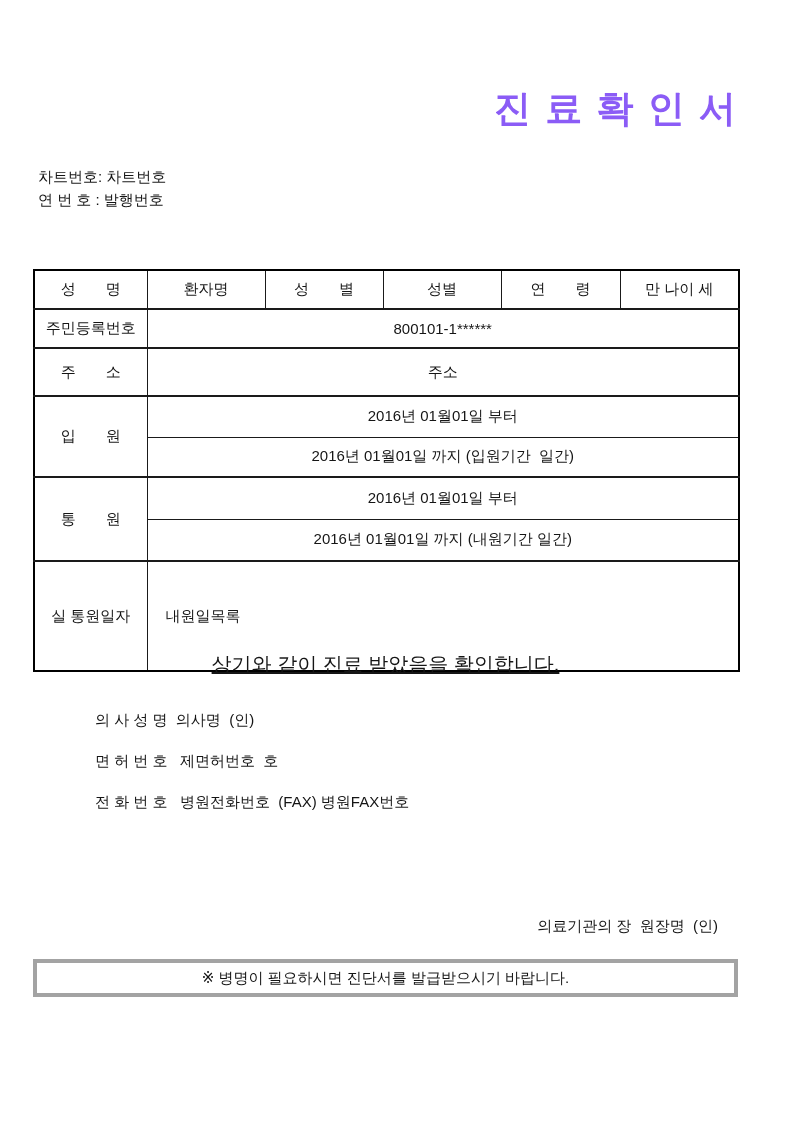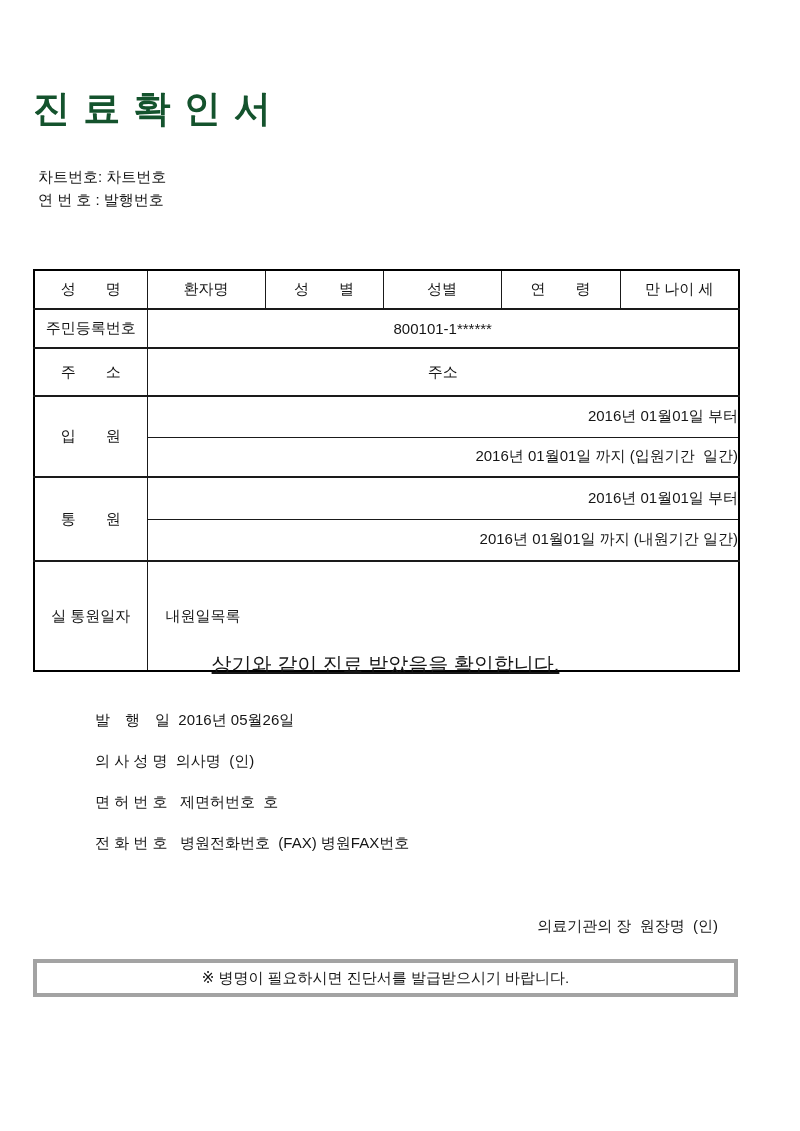--- a/index.html
+++ b/index.html
@@ -6,39 +6,39 @@
   html,body { background:#ffffff; }
   body {
     width:800px; height:1131px; position:relative;
     font-family:"Liberation Sans","DejaVu Sans",sans-serif;
     color:#151515;
   }
   [data-bind] { white-space:pre-wrap; }
 
   .doc-title {
     position:absolute; top:84px; left:33px; width:705px;
-    text-align:left; font-size:37px; font-weight:bold;
-    letter-spacing:2px; color:#14532d;font-family:Liberation Serif, serif;
+    text-align:right; font-size:37px; font-weight:bold;
+    letter-spacing:2px; color:#8b5cf6;
   }
   .meta-block {
     position:absolute; top:165px; left:38px;
     font-size:15px; line-height:23px;
   }
   .main-table {
     position:absolute; top:228px; left:33px; width:705px;
     border-collapse:collapse; table-layout:fixed;
     font-size:15px; color:#151515;
   }
   .main-table td {
     border:1px solid #1a1a1a;
     text-align:center; vertical-align:middle; padding:0;
   }
   .main-table { border:2px solid #000000;margin-top:41px; }
   .main-table tr.major > td { border-top:2px solid #1a1a1a; }
-  .main-table td.date-cell { text-align:right; }
+  .main-table td.date-cell { text-align:center; }
   .main-table td.visit-cell { text-align:left; padding-left:18px; }
   .r-header   { height:39px; }
   .r-rrn      { height:39px; }
   .r-addr     { height:48px; }
   .r-hosp1    { height:41px; }
   .r-hosp2    { height:40px; }
   .r-outp1    { height:42px; }
   .r-outp2    { height:42px; }
   .r-visit    { height:110px;border-radius:32px; }
 
@@ -117,21 +117,20 @@
       <tr class="r-visit major">
         <td data-bind="table.visit_days.label">실 통원일자</td>
         <td colspan="5" class="visit-cell" data-bind="table.visit_days.value">내원일목록</td>
       </tr>
     </tbody>
   </table>
 
   <div class="confirmation" data-bind="confirmation">상기와 같이 진료 받았음을 확인합니다.</div>
 
   <div class="issue-block">
-    <div class="issue-line" data-bind="issue.date_line">발　행　일  2016년 05월26일</div>
     <div class="issue-line" data-bind="issue.doctor_line">의 사 성 명  의사명  (인)</div>
     <div class="issue-line" data-bind="issue.license_line">면 허 번 호   제면허번호  호</div>
     <div class="issue-line" data-bind="issue.phone_line">전 화 번 호   병원전화번호  (FAX) 병원FAX번호</div>
   </div>
 
   <div class="director-line" data-bind="issue.director_line">의료기관의 장  원장명  (인)</div>
 
   <div class="footer-note-box">
     <span data-bind="footer_note">※ 병명이 필요하시면 진단서를 발급받으시기 바랍니다.</span>
   </div>

